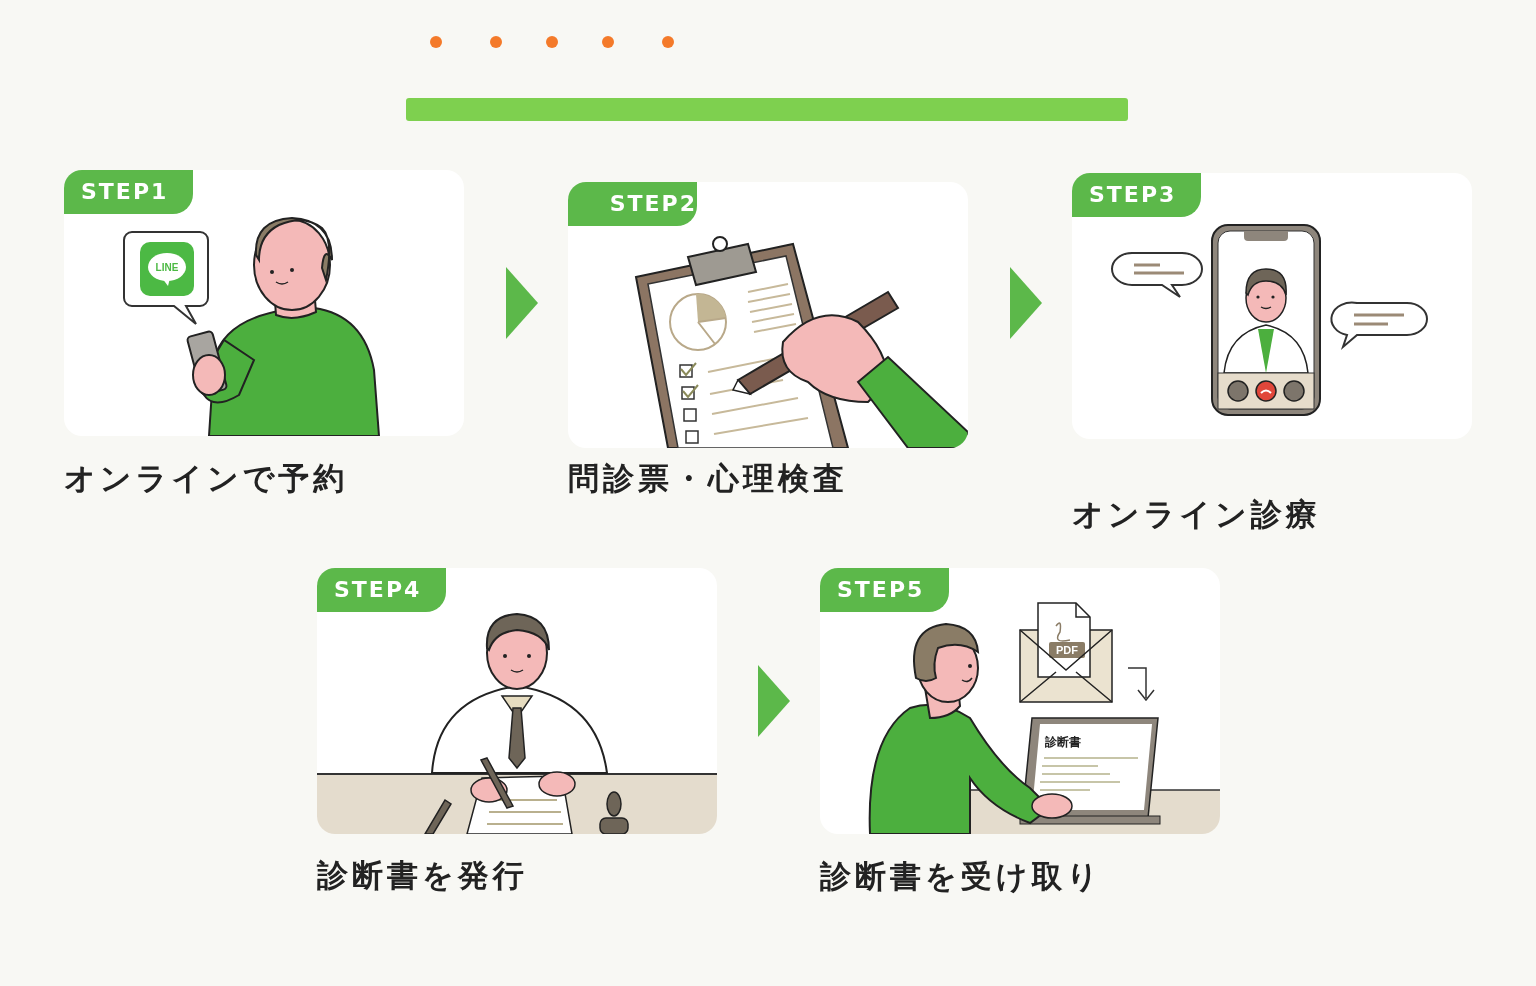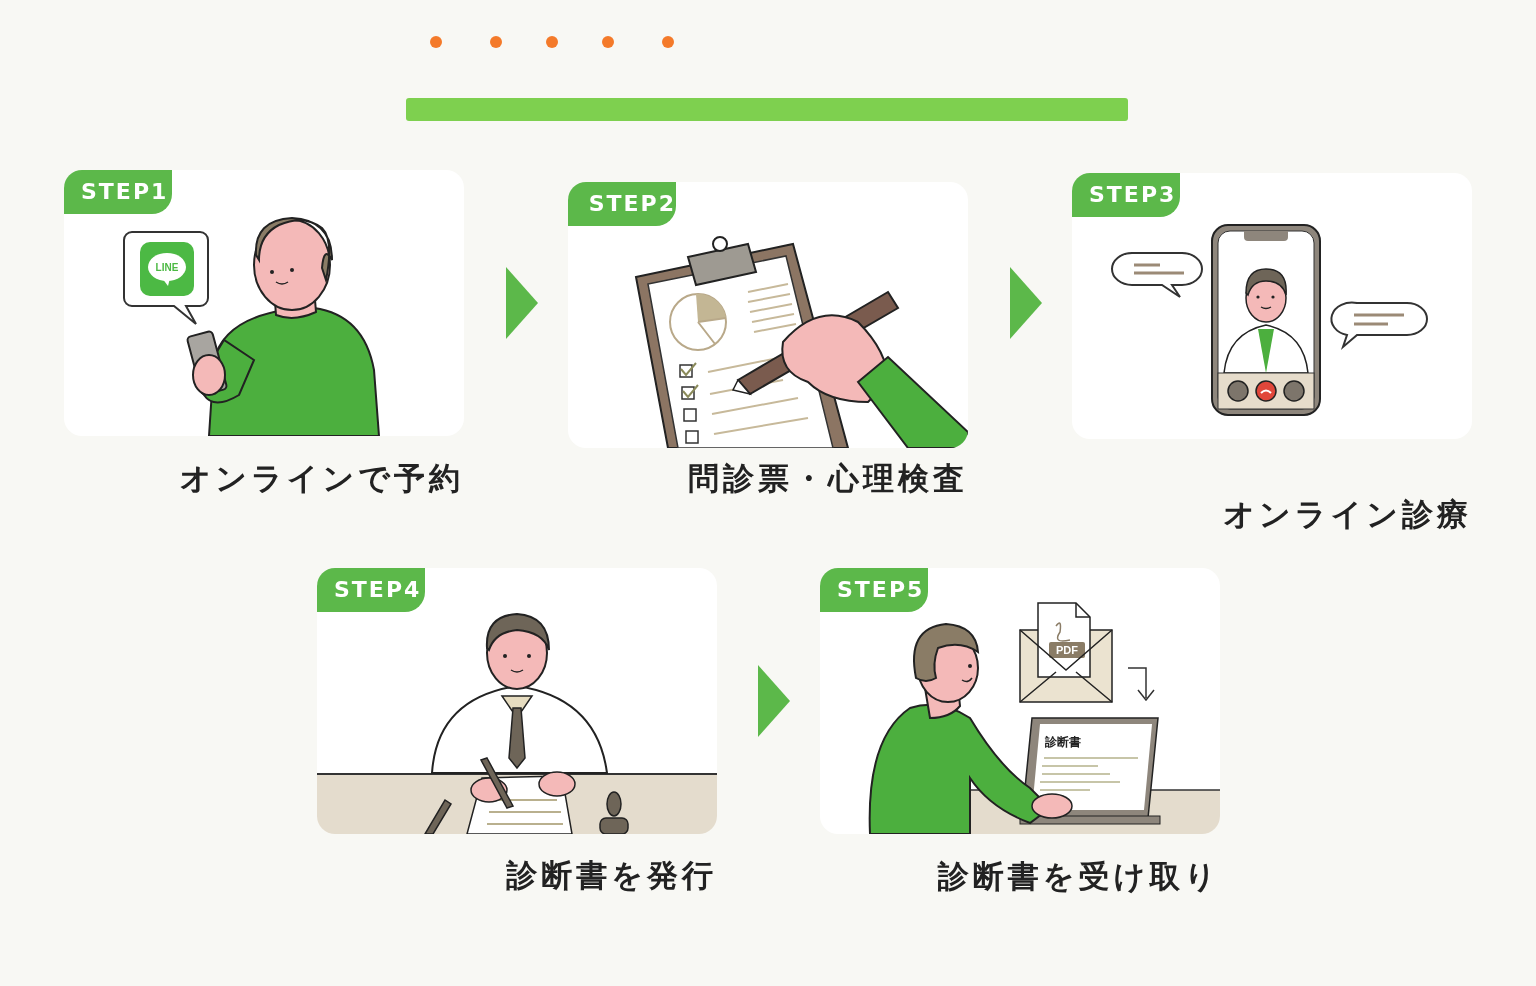--- a/index.html
+++ b/index.html
@@ -5,24 +5,24 @@
   * { box-sizing: border-box; margin: 0; padding: 0; }
   html, body { width: 1536px; height: 986px; background: #f8f8f4; overflow: hidden; }
   body { position: relative; font-family: "DejaVu Sans", "Liberation Sans", sans-serif; color: #1f1f1f; }
 
   .title-wrap { position: absolute; left: 0; top: 0; width: 1536px; height: 130px; }
   .title-bar { position: absolute; left: 406px; top: 98px; width: 722px; height: 23px; background: #7ed04f; border-radius: 3px; }
   .title-text { position: absolute; left: 406px; top: 50px; width: 722px; text-align: center; font-size: 48px; font-weight: bold; letter-spacing: 5px; color: #1c1c1c; line-height: 64px; white-space: nowrap; }
   .dot { position: absolute; top: 36px; width: 12px; height: 12px; border-radius: 50%; background: #f47a2a; }
 
   .card { position: absolute; width: 400px; height: 266px; background: #ffffff; border-radius: 18px; overflow: hidden; }
-  .badge { position: absolute; left: 0; top: 0; width: 108px; height: 44px; background: #5cb84a; border-bottom-right-radius: 20px; color: #ffffff; font-size: 22px; font-weight: bold; letter-spacing: 2px; line-height: 44px; padding-left: 17px; z-index: 2; }
+  .badge { position: absolute; left: 0; top: 0; width: 129px; height: 44px; background: #5cb84a; border-bottom-right-radius: 20px; color: #ffffff; font-size: 22px; font-weight: bold; letter-spacing: 2px; line-height: 44px; padding-left: 17px; z-index: 2; }
   .illus { position: absolute; left: 0; top: 0; width: 400px; height: 266px; }
 
-  .label { position: absolute; width: 400px; text-align: right; font-size: 31px; font-weight: bold; letter-spacing: 4px; color: #222; line-height: 40px; white-space: nowrap; }
+  .label { position: absolute; width: 400px; text-align: left; font-size: 31px; font-weight: bold; letter-spacing: 4px; color: #222; line-height: 40px; white-space: nowrap; }
 
   .arrow { position: absolute; width: 0; height: 0; border-top: 36px solid transparent; border-bottom: 36px solid transparent; border-left: 32px solid #5cb84a; }
 </style>
 </head>
 <body>
 
 <div class="title-wrap">
   <div class="dot" style="left:430px"></div>
   <div class="dot" style="left:490px"></div>
   <div class="dot" style="left:546px"></div>

